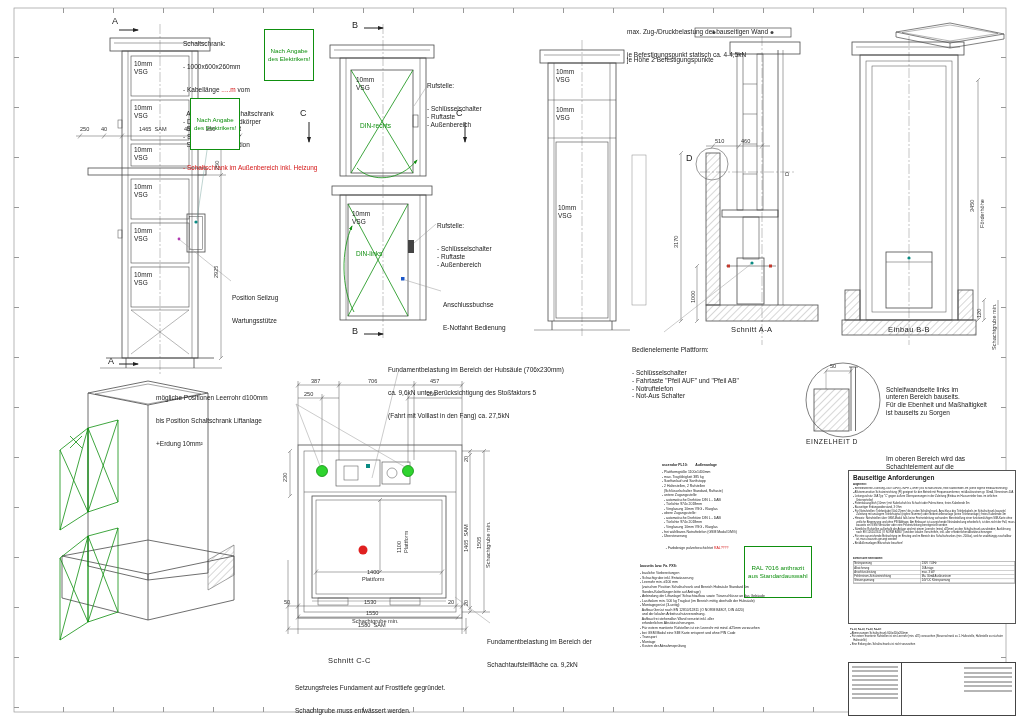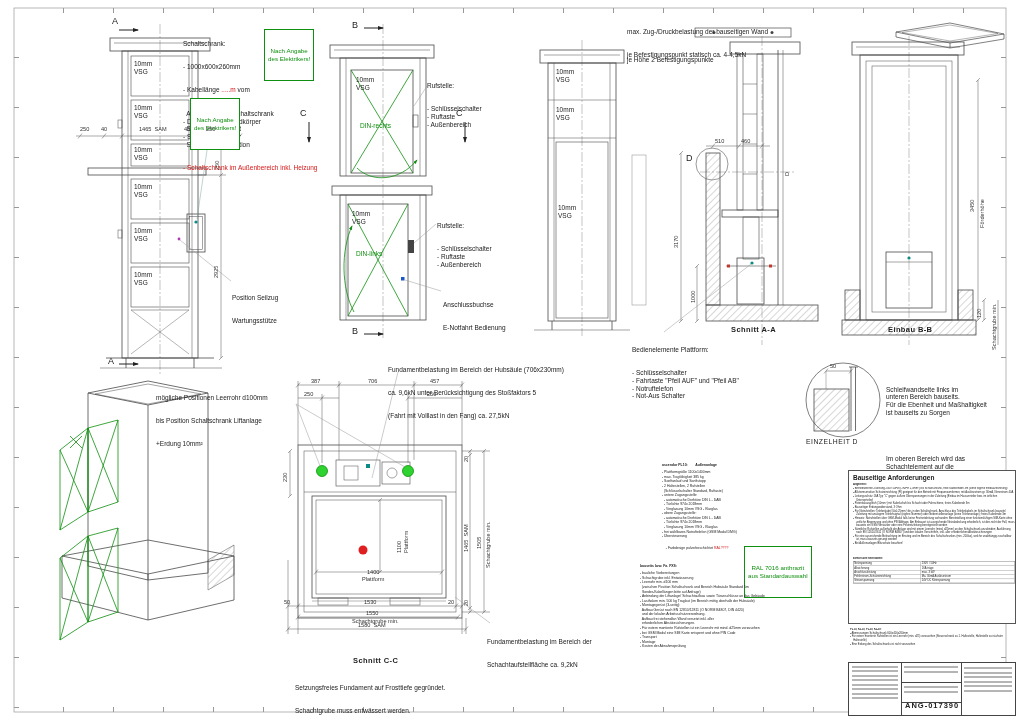--- a/index.html
+++ b/index.html
@@ -2,21 +2,21 @@
 <html><head>
 <meta charset="utf-8">
 <style>
   html,body{margin:0;padding:0;background:#e8e8e8;}
   #sheet{position:relative;width:1018px;height:720px;background:#ffffff;overflow:hidden;
          font-family:"Liberation Sans",sans-serif;color:#1a1a1a;}
   svg{position:absolute;left:0;top:0;}
   .t{position:absolute;font-size:6.5px;line-height:1.2;white-space:pre;color:#1a1a1a;}
   .dim{font-size:5.6px;color:#333;}
   .mk{font-size:9px;color:#222;}
-  .sec{font-size:7.5px;letter-spacing:.4px;color:#222;font-weight:bold;}
+  .sec{font-size:7.5px;letter-spacing:.4px;color:#222;}
   .green{color:#0f8f0f;}
   .red{color:#d41414;}
   .rot{transform:rotate(-90deg);transform-origin:0 0;}
   .gbox{position:absolute;border:1px solid #0f8f0f;color:#0f8f0f;background:#fff;
         font-size:6.2px;line-height:1.3;text-align:center;padding:1px 3px;white-space:pre;}
   .micro{position:absolute;font-size:6.4px;line-height:1.32;white-space:pre;color:#222;
          transform:scale(.54);transform-origin:0 0;width:360px;}
   .micro-sm{font-size:6px;line-height:1.25;color:#222;transform:scale(.45);transform-origin:0 0;width:360px;white-space:normal;}
   .req-li{padding-left:7px;text-indent:-7px;margin-bottom:1px;}
   .req-li::before{content:"▪ ";}
@@ -429,21 +429,21 @@
     <div style="height:7px"></div>
     <div><div>Im oberen Bereich wird das</div><div>Schachtelement auf die</div><div>bauseitige Wand aufgesetzt.</div></div>
   </div>
   <div class="t" style="left:295px;top:668px">
     <div>Setzungsfreies Fundament auf Frosttiefe gegründet.</div>
     <div>Schachtgrube muss entwässert werden.</div>
   </div>
 
   <div class="t sec" style="left:731px;top:325px">Schnitt A-A</div>
   <div class="t sec" style="left:888px;top:325px">Einbau B-B</div>
-  <div class="t sec" style="left:353px;top:656px">Schnitt C-C</div>
+  <div class="t sec" style="left:328px;top:656px">Schnitt C-C</div>
   <div class="t" style="left:806px;top:438px;font-size:6.8px;letter-spacing:.5px">EINZELHEIT D</div>
 
   <div class="t mk" style="left:112px;top:16px">A</div>
   <div class="t mk" style="left:108px;top:356px">A</div>
   <div class="t mk" style="left:352px;top:20px">B</div>
   <div class="t mk" style="left:352px;top:326px">B</div>
   <div class="t mk" style="left:300px;top:108px">C</div>
   <div class="t mk" style="left:456px;top:108px">C</div>
   <div class="t mk" style="left:686px;top:153px">D</div>
   <div class="t dim rot" style="left:784px;top:176px">D</div>
@@ -563,31 +563,20 @@
     <div style="position:absolute;left:0;top:0;width:52px;height:52px;border-right:.7px solid #444">
       <div class="bar"></div>
         <div class="bar"></div>
         <div class="bar"></div>
         <div class="bar"></div>
         <div class="bar"></div>
         <div class="bar"></div>
         <div class="bar"></div>
         <div class="bar"></div>
     </div>
-    <div style="position:absolute;left:52px;top:0;width:60px;height:52px;border-right:.7px solid #444">
-      <div style="height:16px;border-bottom:.7px solid #444">
-          <div class="bar" style="margin-top:3px"></div>
-          <div class="bar"></div>
-        </div>
-      <div style="height:16px;border-bottom:.7px solid #444">
-          <div class="bar" style="margin-top:3px"></div>
-          <div class="bar"></div>
-        </div>
-      <div class="tbnum" style="left:4px;top:38px">ANG-017390</div>
-    </div>
     <div style="position:absolute;left:112px;top:0;width:54px;height:52px">
       <div class="bar" style="margin-top:4px"></div>
         <div class="bar"></div>
         <div class="bar"></div>
         <div class="bar"></div>
         <div class="bar"></div>
         <div class="bar"></div>
     </div>
   </div>
 

